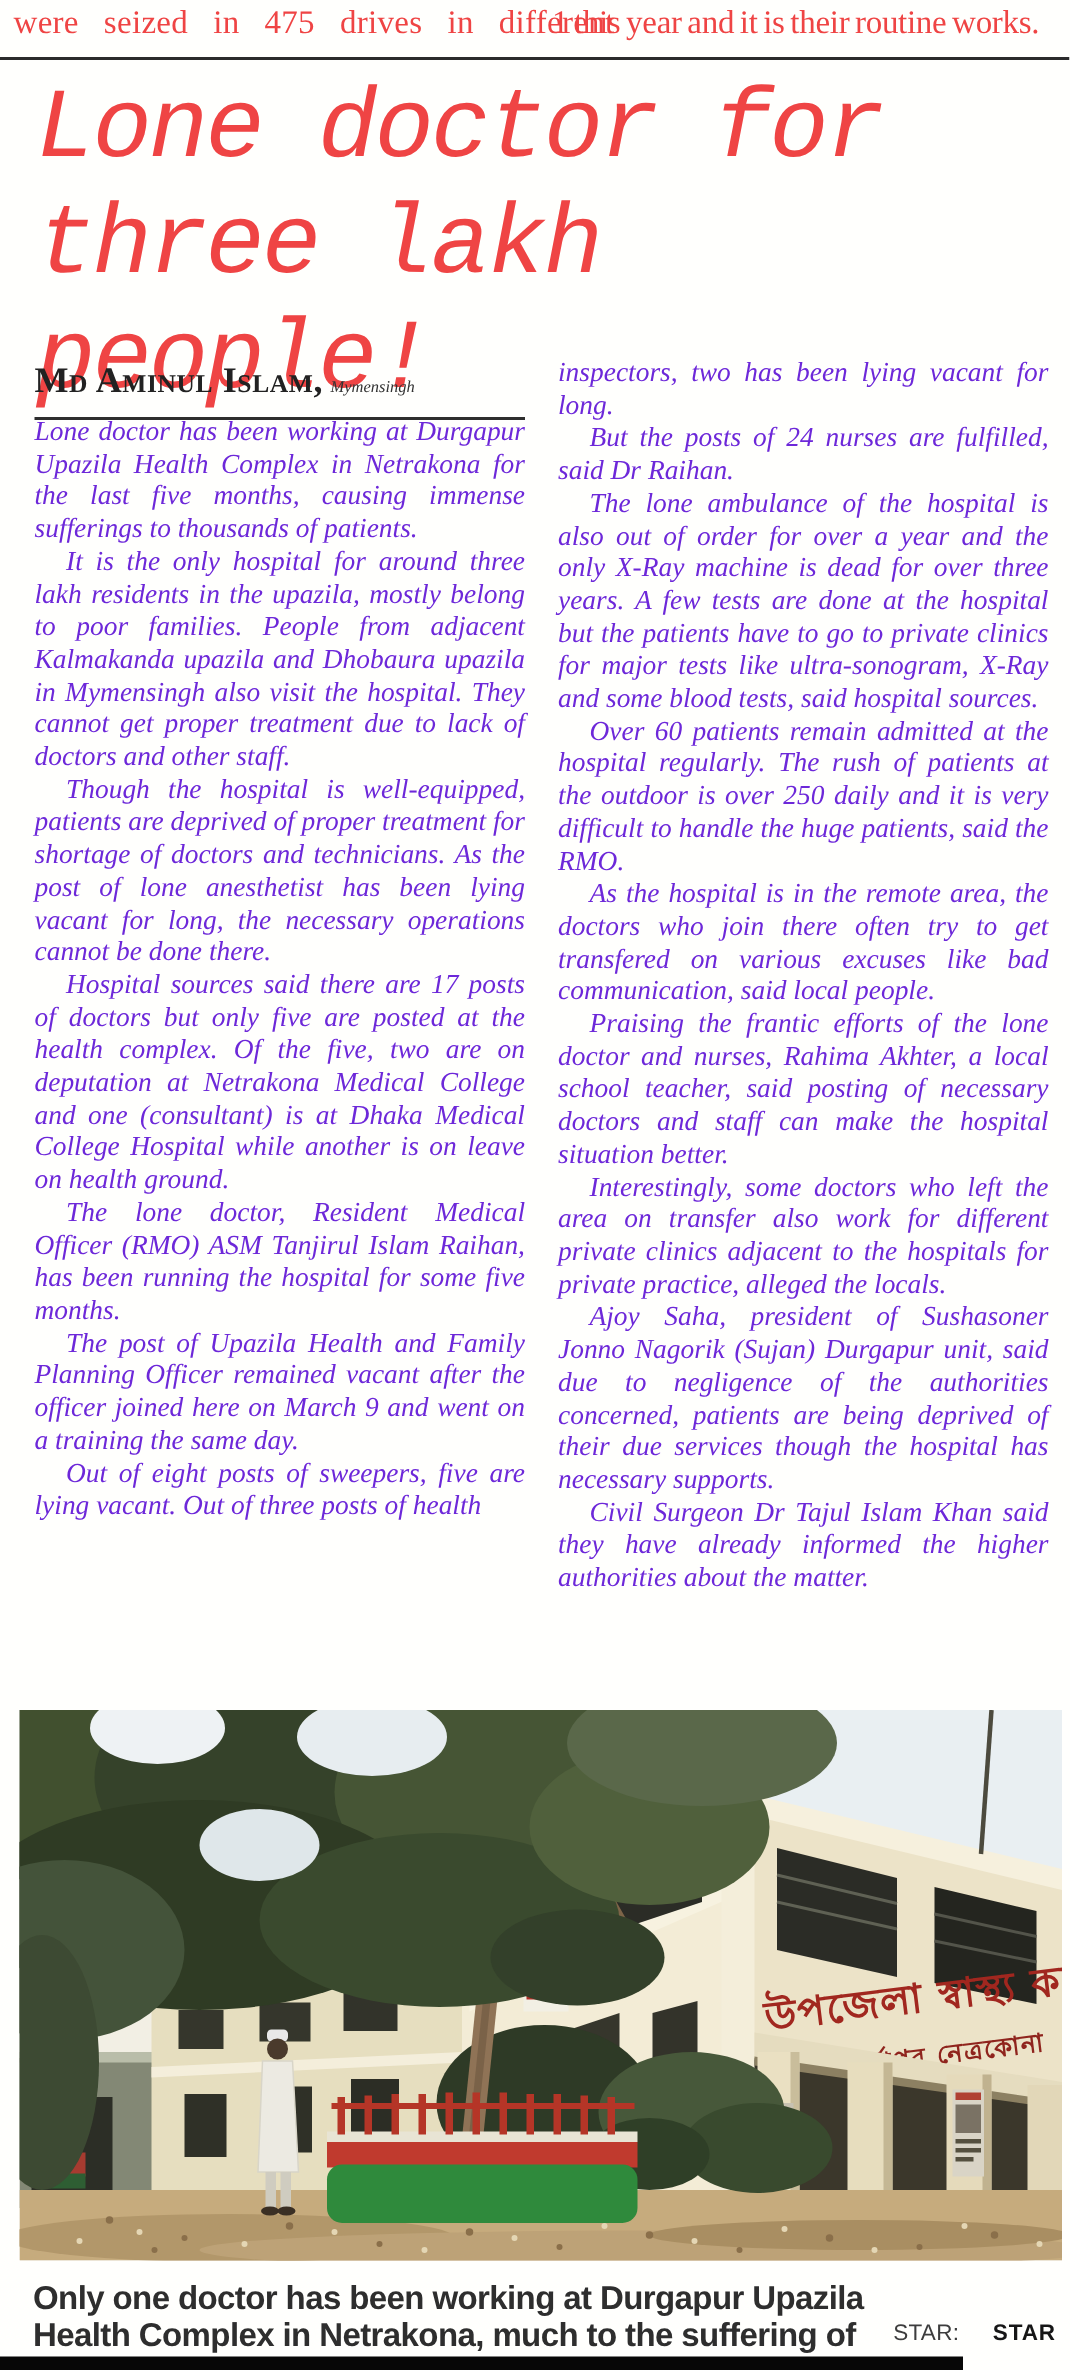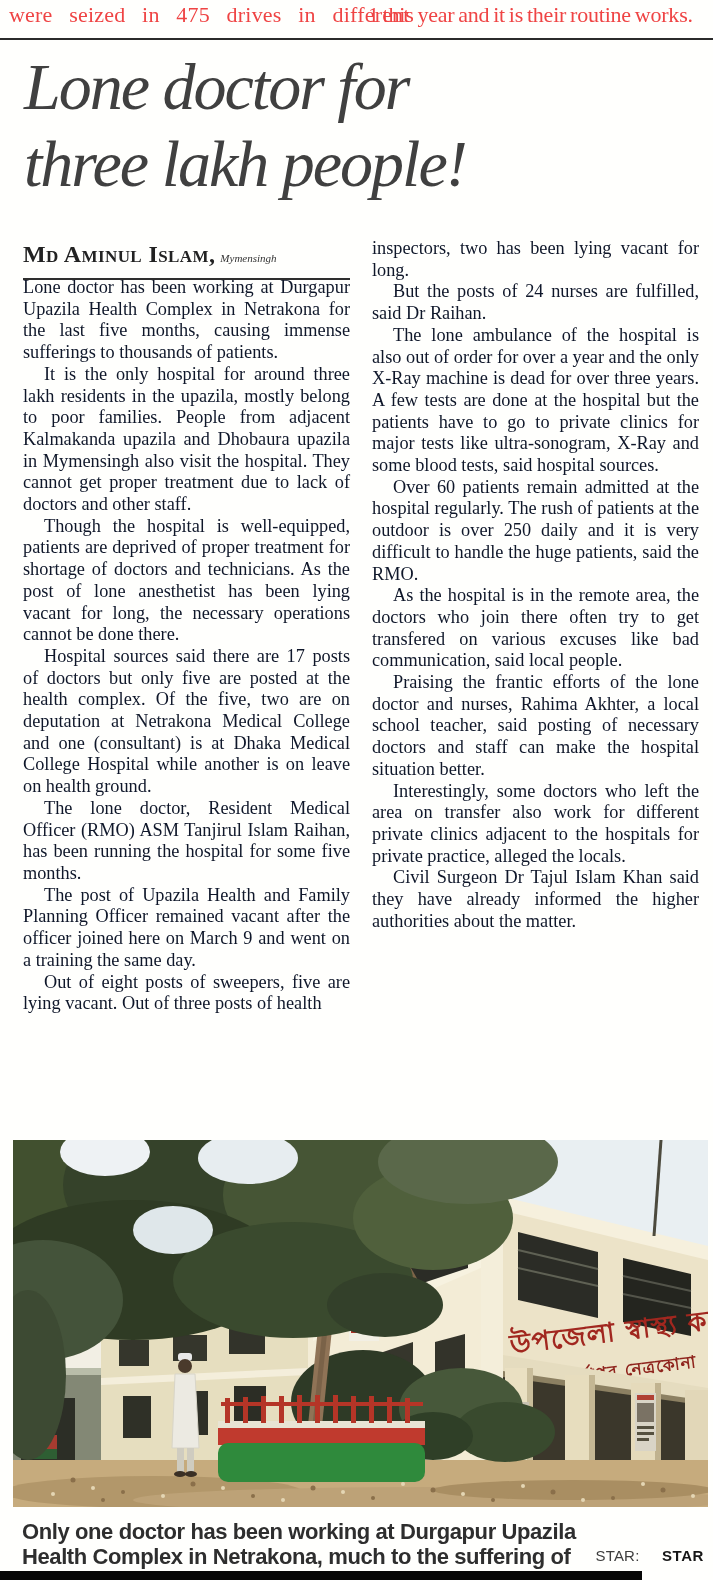--- a/index.html
+++ b/index.html
@@ -9,36 +9,36 @@
   }
   
   .frag{position:absolute;top:2px;font-size:22px;color:#ef4444;white-space:nowrap;}
   .frag-left{left:9px;width:344px;word-spacing:11px;letter-spacing:.2px;}
   .frag-right{left:368px;width:285px;letter-spacing:-0.2px;word-spacing:-1.5px;}
   .top-rule{position:absolute;left:0;top:38px;width:713px;height:2px;background:#2b2b2b;}
   
   .headline{
     position:absolute;left:24px;top:48px;width:660px;
     font-style:italic;font-size:66px;line-height:77px;letter-spacing:-2px;
-    color:#404040;font-family:Liberation Serif, serif;
+    color:#ef4444;font-family:Liberation Mono, monospace;
   }
   
   .byline{
     position:absolute;left:23px;top:241px;width:327px;
     border-bottom:2px solid #2e2e2e;padding-bottom:10px;
   }
   .byline .author{font-variant:small-caps;font-weight:bold;font-size:24px;letter-spacing:.4px;color:#222;}
   .byline .place{font-style:italic;font-size:11px;color:#333;margin-left:5px;}
   
   .col{position:absolute;width:327px;}
   .col-left{left:23px;top:277px;}
   .col-right{left:372px;top:238px;}
   .col p{
     margin:0;font-size:18.3px;line-height:21.7px;text-align:justify;
-    text-indent:21px;color:#0f172a;
+    text-indent:21px;color:#6d28d9;font-style:italic;
   }
   .col p.noindent{text-indent:0;}
   
   .photo{position:absolute;left:13px;top:1140px;width:695px;height:367px;}
   .photo svg{display:block;}
   .sign-text{font-family:"DejaVu Sans", sans-serif;font-weight:bold;}
   
   .caption{
     position:absolute;left:22px;top:1519px;width:622px;
     font-family:"Liberation Sans", sans-serif;font-weight:bold;
@@ -79,20 +79,21 @@
 </div>
 
 <div class="col col-right">
   <p class="noindent">inspectors, two has been lying vacant for long.</p>
   <p>But the posts of 24 nurses are fulfilled, said Dr Raihan.</p>
   <p>The lone ambulance of the hospital is also out of order for over a year and the only X-Ray machine is dead for over three years. A few tests are done at the hospital but the patients have to go to private clinics for major tests like ultra-sonogram, X-Ray and some blood tests, said hospital sources.</p>
   <p>Over 60 patients remain admitted at the hospital regularly. The rush of patients at the outdoor is over 250 daily and it is very difficult to handle the huge patients, said the RMO.</p>
   <p>As the hospital is in the remote area, the doctors who join there often try to get transfered on various excuses like bad communication, said local people.</p>
   <p>Praising the frantic efforts of the lone doctor and nurses, Rahima Akhter, a local school teacher, said posting of necessary doctors and staff can make the hospital situation better.</p>
   <p>Interestingly, some doctors who left the area on transfer also work for different private clinics adjacent to the hospitals for private practice, alleged the locals.</p>
+  <p>Ajoy Saha, president of Sushasoner Jonno Nagorik (Sujan) Durgapur unit, said due to negligence of the authorities concerned, patients are being deprived of their due services though the hospital has necessary supports.</p>
   <p>Civil Surgeon Dr Tajul Islam Khan said they have already informed the higher authorities about the matter.</p>
 </div>
 
 <figure class="photo" style="margin:0;">
 <svg width="695" height="367" viewBox="0 0 695 367" xmlns="http://www.w3.org/2000/svg">
 
   <g>
     <rect x="0" y="0" width="695" height="367" fill="#e9eff2"></rect>
     <rect x="0" y="120" width="695" height="247" fill="#f2efe4"></rect>
   </g>

